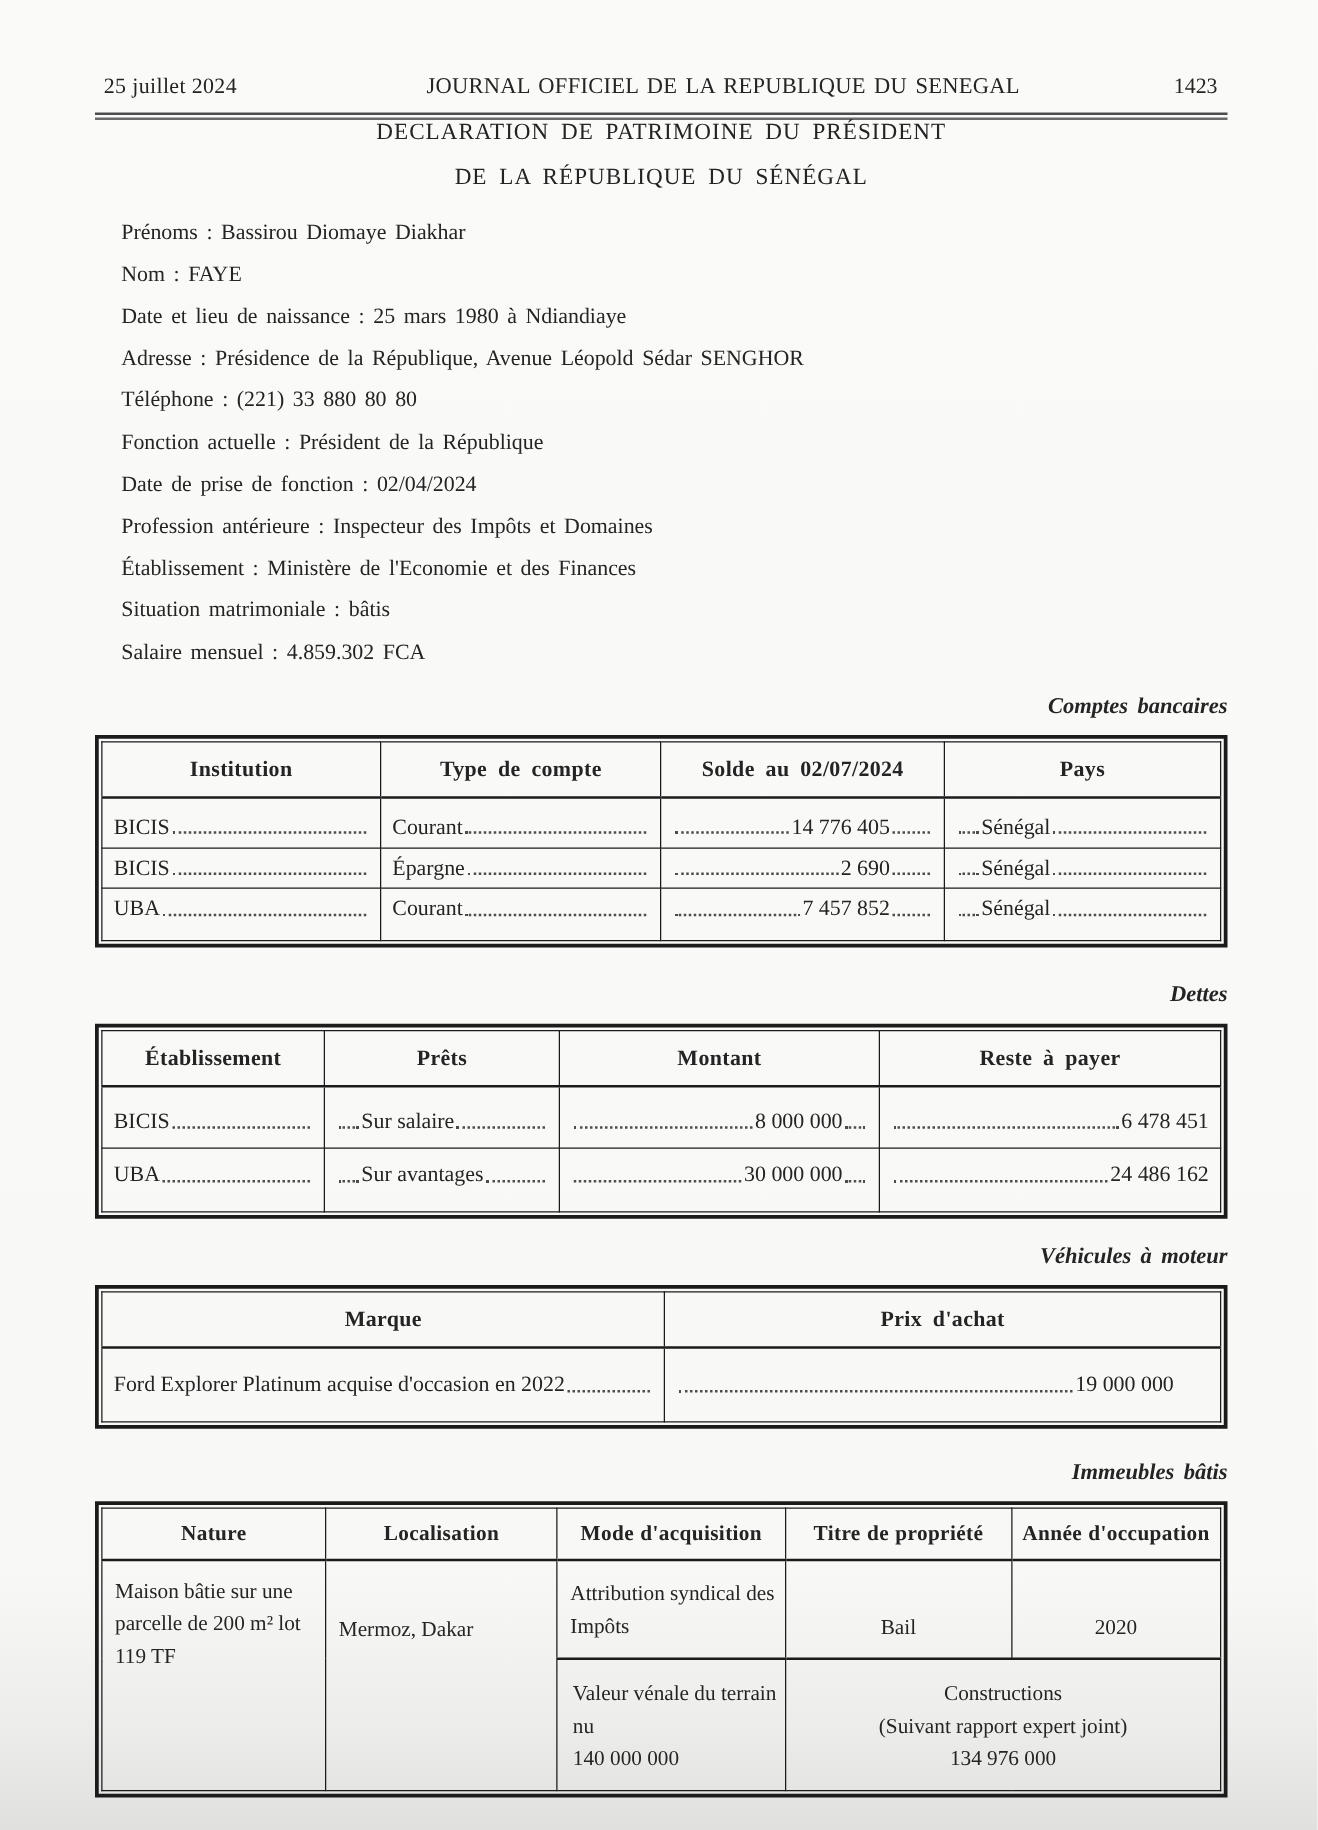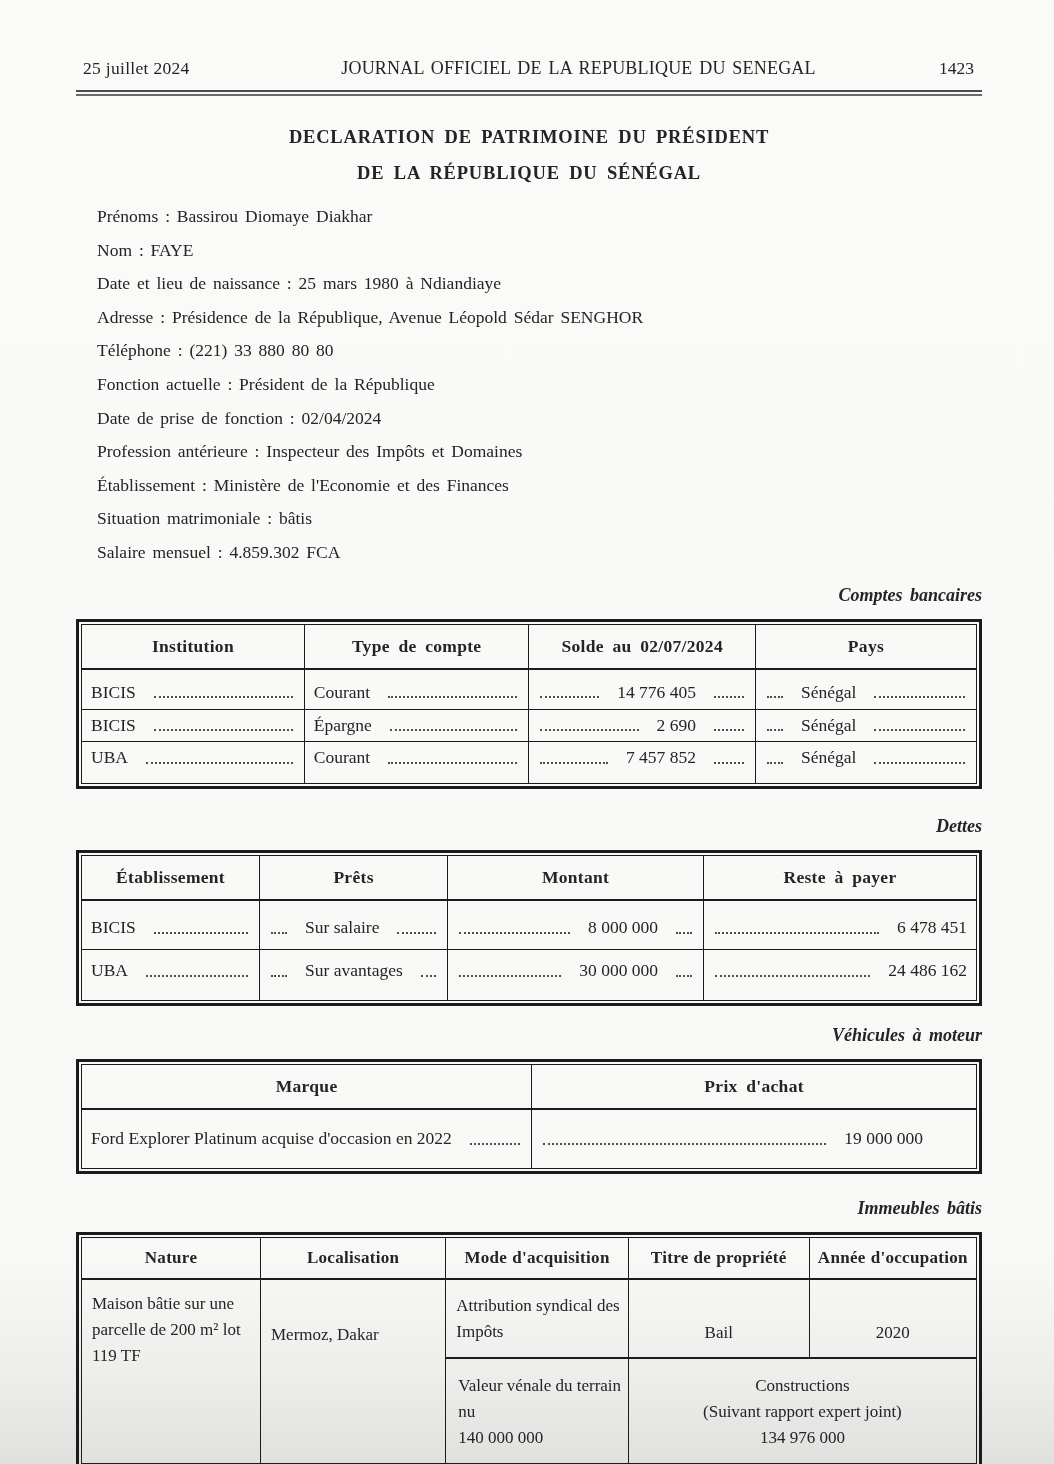--- a/index.html
+++ b/index.html
@@ -17,42 +17,42 @@
     padding: 58px 8px 0 7px;
     display: flex; align-items: baseline;
     font-size: 17.5px;
   }
   .ph-date { width: 190px; letter-spacing: 0.3px; }
   .ph-title { flex: 1; text-align: center; letter-spacing: 0.2px; word-spacing: 2px; font-size: 18px; }
   .ph-num { width: 90px; text-align: right; }
   .rule { margin-top: 11px; height: 6px; border-top: 2px solid #4c4c4c; border-bottom: 2px solid #6a6a6a; }
 
   
-  .doc-title { margin-top: 31px; text-align: center; font-weight: bold; font-size: 18.5px; letter-spacing: 0.8px; word-spacing: 4px; }
+  .doc-title { text-align: center; font-weight: normal; font-size: 18.5px; letter-spacing: 0.8px; word-spacing: 4px; }
   .doc-title .line2 { margin-top: 15px; }
 
   
   .info { list-style: none; margin-top: 16px; padding-left: 21px; }
   .info li { font-size: 17.5px; line-height: 33.6px; word-spacing: 2.5px; }
 
   
   .section-head { font-size: 18px; font-weight: bold; font-style: italic; padding-left: 20px; word-spacing: 3px; text-align: right; }
   .sh-comptes   { margin-top: 15px; }
   .sh-dettes    { margin-top: 27px; }
   .sh-vehicules { margin-top: 19px; }
   .sh-immeubles { margin-top: 24px; }
 
   
   .tblw { margin-top: 13px; border: 3px solid #1b1b1b; padding: 2px; background: transparent; }
   table { width: 100%; border-collapse: collapse; border: 1px solid #1b1b1b; table-layout: fixed; }
   th, td { border: 1px solid #1b1b1b; font-size: 17.5px; }
   th { font-weight: bold; text-align: center; padding: 11px 3px; word-spacing: 4px; letter-spacing: 0.3px; border-bottom: 2px solid #1b1b1b; }
   td { padding: 0 9px; }
 
-  .dotline { display: flex; align-items: center; gap: 16px; }
+  .dotline { display: flex; align-items: center; }
   .dots { flex: 1 1 auto; min-width: 8px; border-bottom: 2px dotted #4d4d4d; transform: translateY(5px); margin: 0 2px; }
   .dots.sm { flex: 0 0 30px; }
   .dots.xs { flex: 0 0 16px; }
 
   .t-comptes .dotline { height: 31px; }
   .t-comptes tr:first-child td .dotline { height: 39px; padding-top: 6px; }
   .t-comptes tr:last-child td .dotline { height: 41px; padding-bottom: 9px; }
 
   .t-dettes .dotline { height: 43px; }
   .t-dettes tr:first-child td .dotline { height: 48px; padding-top: 6px; }

